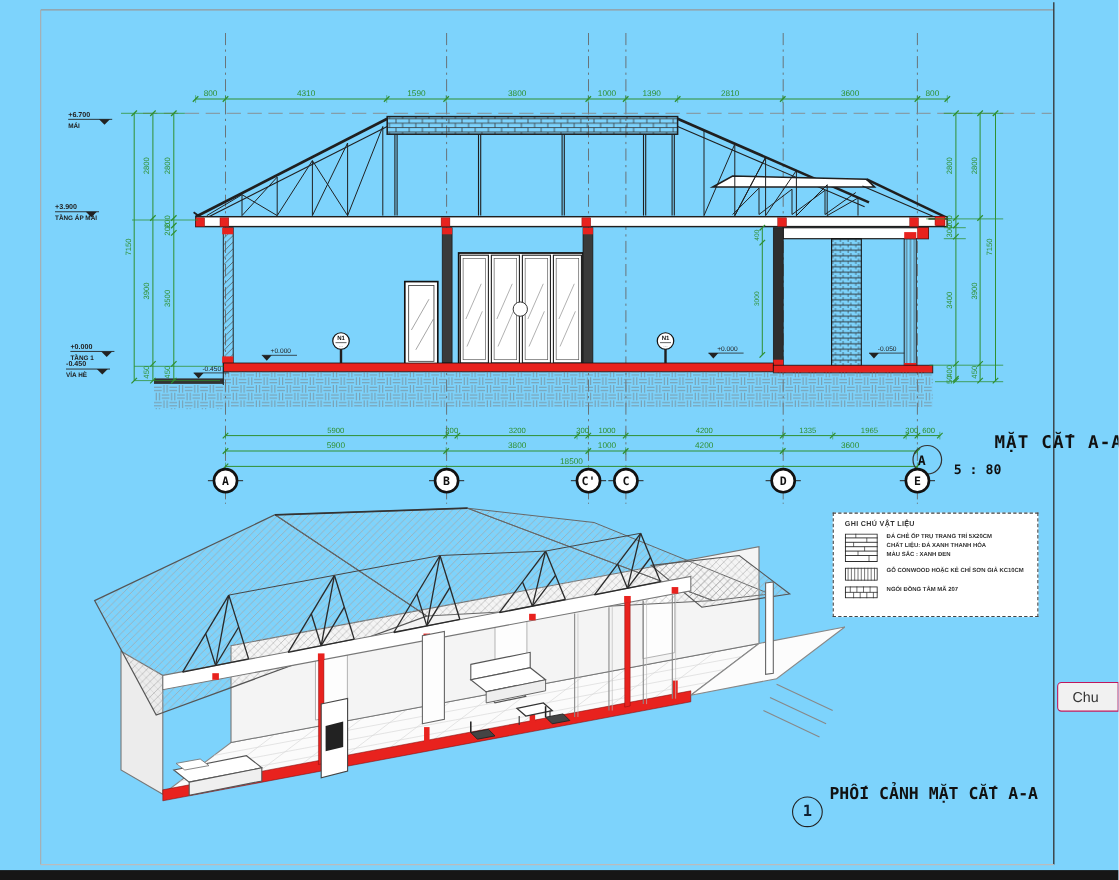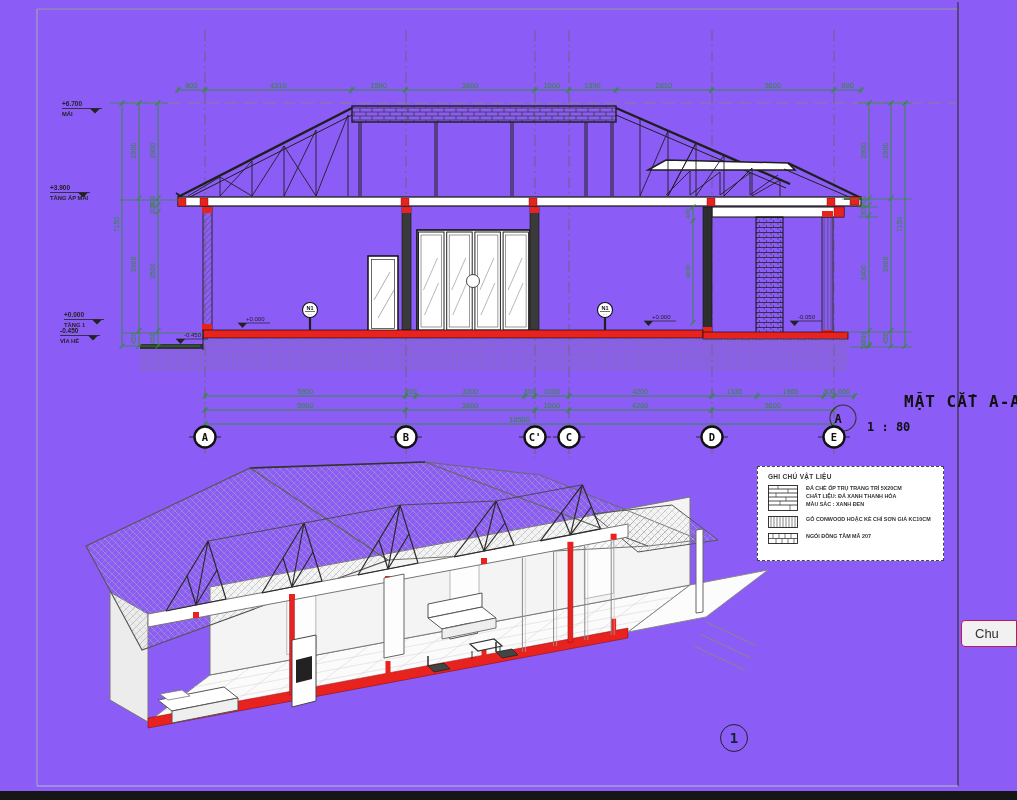--- a/index.html
+++ b/index.html
@@ -1,16 +1,16 @@
 <!DOCTYPE html>
 <html><head>
 <meta charset="utf-8">
 <style>
   html,body{margin:0;padding:0;background:#fff;}
-  #stage{position:relative;width:1017px;height:800px;background:#8b5cf6;overflow:hidden;
+  #stage{position:relative;width:1017px;height:800px;background:#7dd3fc;overflow:hidden;
          font-family:"Liberation Sans",sans-serif;}
   svg text{user-select:none;}
   .ov{position:absolute;}
   #sec-title{left:904px;top:392px;font-family:"DejaVu Sans Mono",monospace;font-weight:bold;
              font-size:16px;letter-spacing:1px;color:#111;white-space:nowrap;}
   #sec-scale{left:867px;top:420px;font-family:"DejaVu Sans Mono",monospace;font-weight:bold;
              font-size:12px;color:#111;}
   #legend{left:757px;top:466px;width:187px;height:95px;border:1.5px dashed #444;background:#fff;
           box-sizing:border-box;padding:6px 8px 4px 10px;}
   #legend .lg-title{font-size:6.5px;font-weight:bold;color:#333;letter-spacing:.3px;margin-bottom:5px;}
@@ -509,21 +509,21 @@
         <circle cx="712" cy="437" r="10.5" fill="#fff" stroke="#111" stroke-width="2.4"></circle>
         <text x="712" y="441" fill="#111" font-size="10.5" text-anchor="middle" font-family="DejaVu Sans Mono,monospace" font-weight="bold">D</text>
         <line x1="818" y1="437" x2="850" y2="437" stroke="#222" stroke-width="0.9"></line>
         <circle cx="834" cy="437" r="10.5" fill="#fff" stroke="#111" stroke-width="2.4"></circle>
         <text x="834" y="441" fill="#111" font-size="10.5" text-anchor="middle" font-family="DejaVu Sans Mono,monospace" font-weight="bold">E</text>
       </g>
   </svg>
 
   
   <div class="ov" id="sec-title">MẶT CẮT A-A</div>
-  <div class="ov" id="sec-scale">1 : 80</div>
+  <div class="ov" id="sec-scale">5 : 80</div>
 
   <div class="ov" id="legend">
     <div class="lg-title">GHI CHÚ VẬT LIỆU</div>
     <div class="lg-row">
       <svg width="30" height="26">
         <rect x="0.5" y="0.5" width="29" height="25" fill="#fff" stroke="#222" stroke-width="0.9"></rect>
         <path d="M0 4 H30 M0 8 H30 M0 12 H30 M0 16 H30 M0 20 H30" stroke="#222" stroke-width="0.8" fill="none"></path>
         <path d="M10 0 V4 M20 4 V8 M8 8 V12 M18 12 V16 M12 16 V20 M22 20 V26" stroke="#222" stroke-width="0.6" fill="none"></path>
       </svg>
       <div class="lg-text">
@@ -548,17 +548,18 @@
         <path d="M5 0 V5.5 M11 0 V5.5 M17 0 V5.5 M23 0 V5.5 M8 5.5 V11 M14 5.5 V11 M20 5.5 V11 M26 5.5 V11" stroke="#222" stroke-width="0.6" fill="none"></path>
       </svg>
       <div class="lg-text">
         <div>NGÓI ĐỒNG TÂM MÃ 207</div>
       </div>
     </div>
   </div>
 
   <div class="ov" id="persp">
     <div id="persp-circle">1</div>
+    <div id="persp-title">PHỐI CẢNH MẶT CẮT A-A</div>
   </div>
 
   <div class="ov" id="overlay-btn">Chu</div>
   <div class="ov" id="bottom-bar"></div>
 </div>
 
 </body></html>

